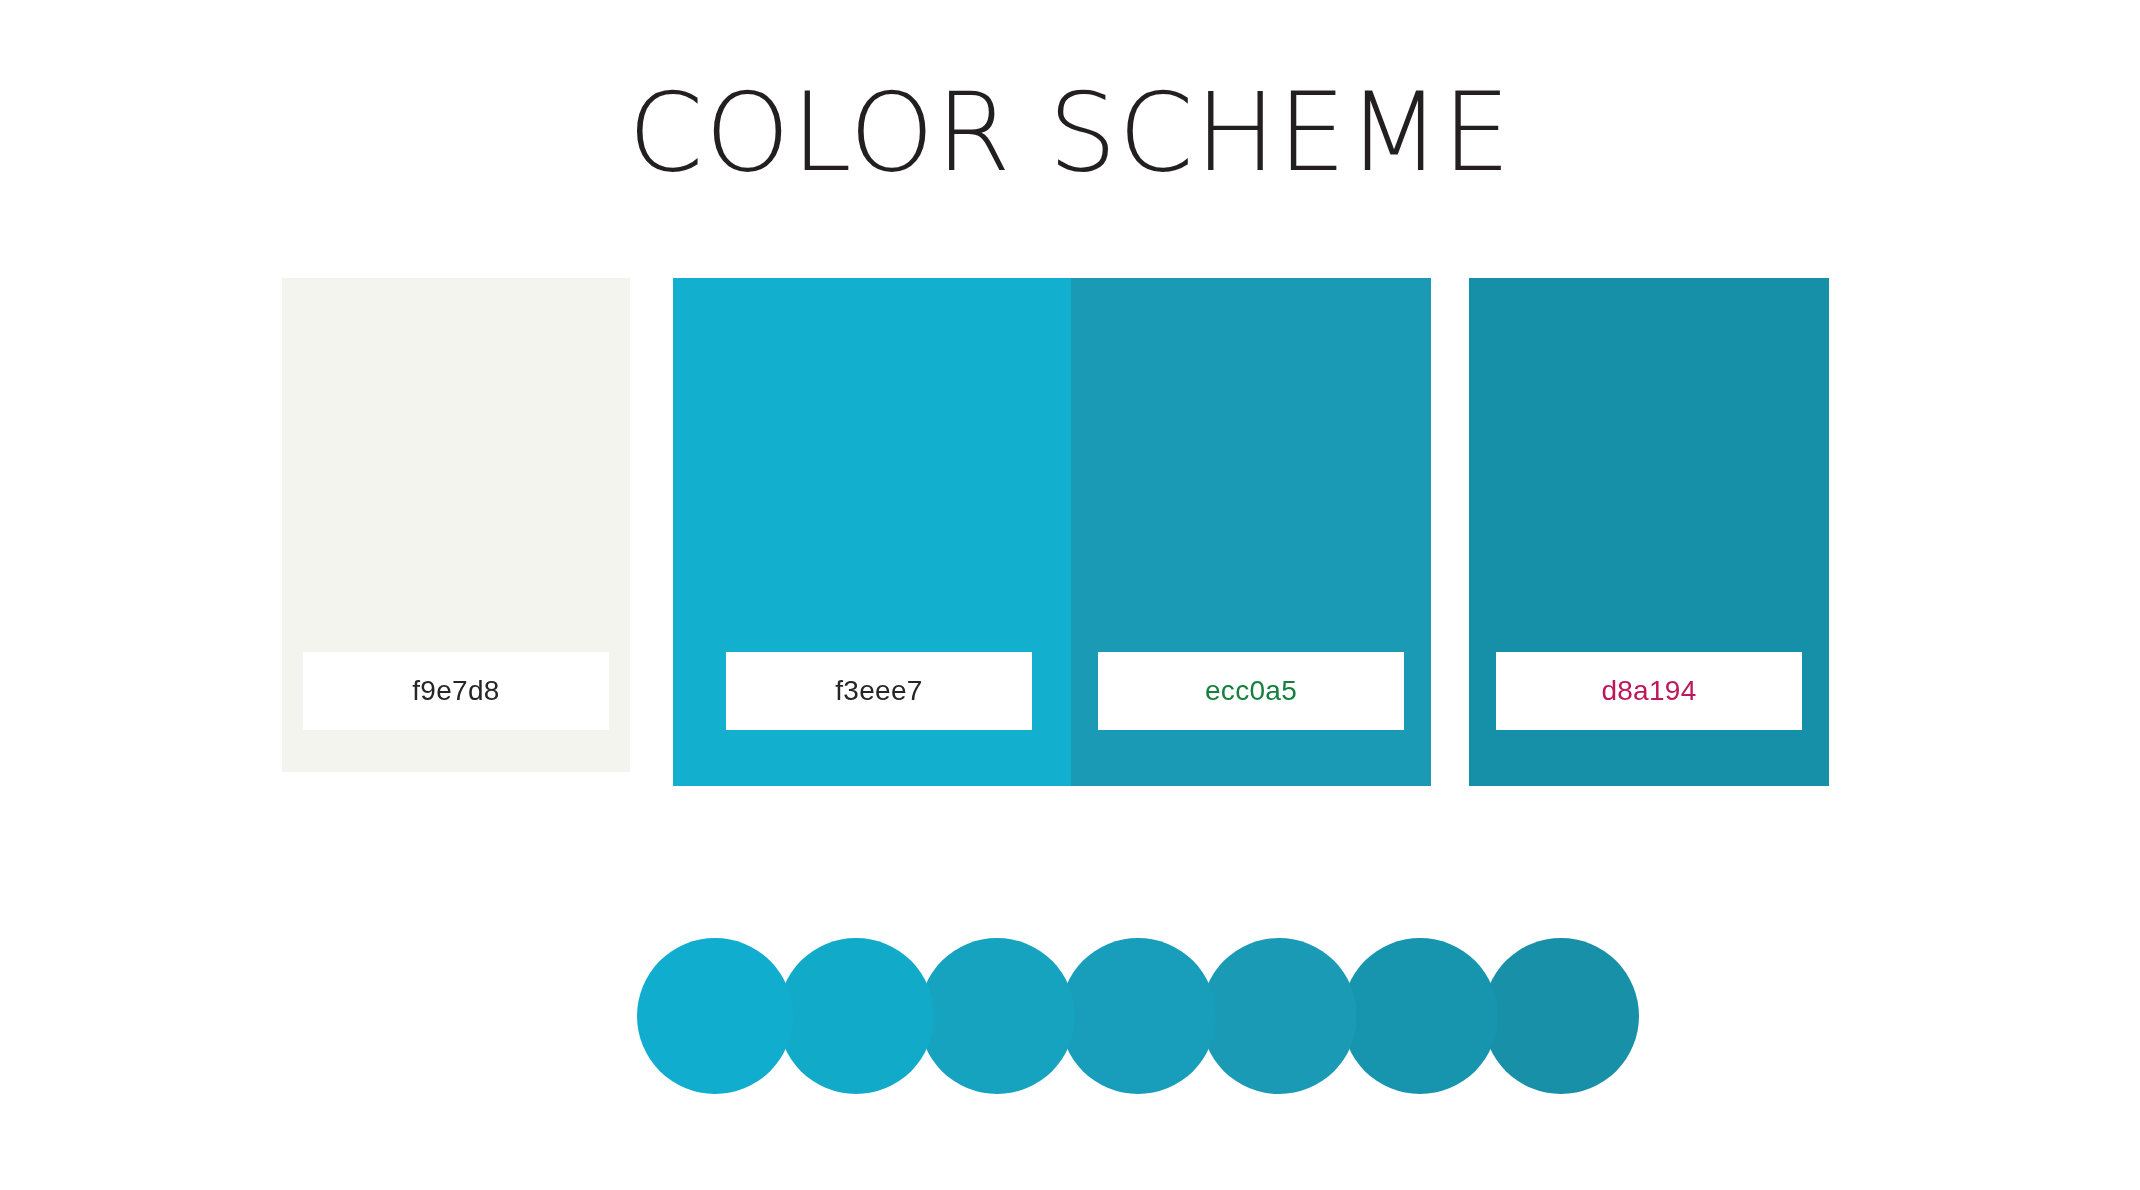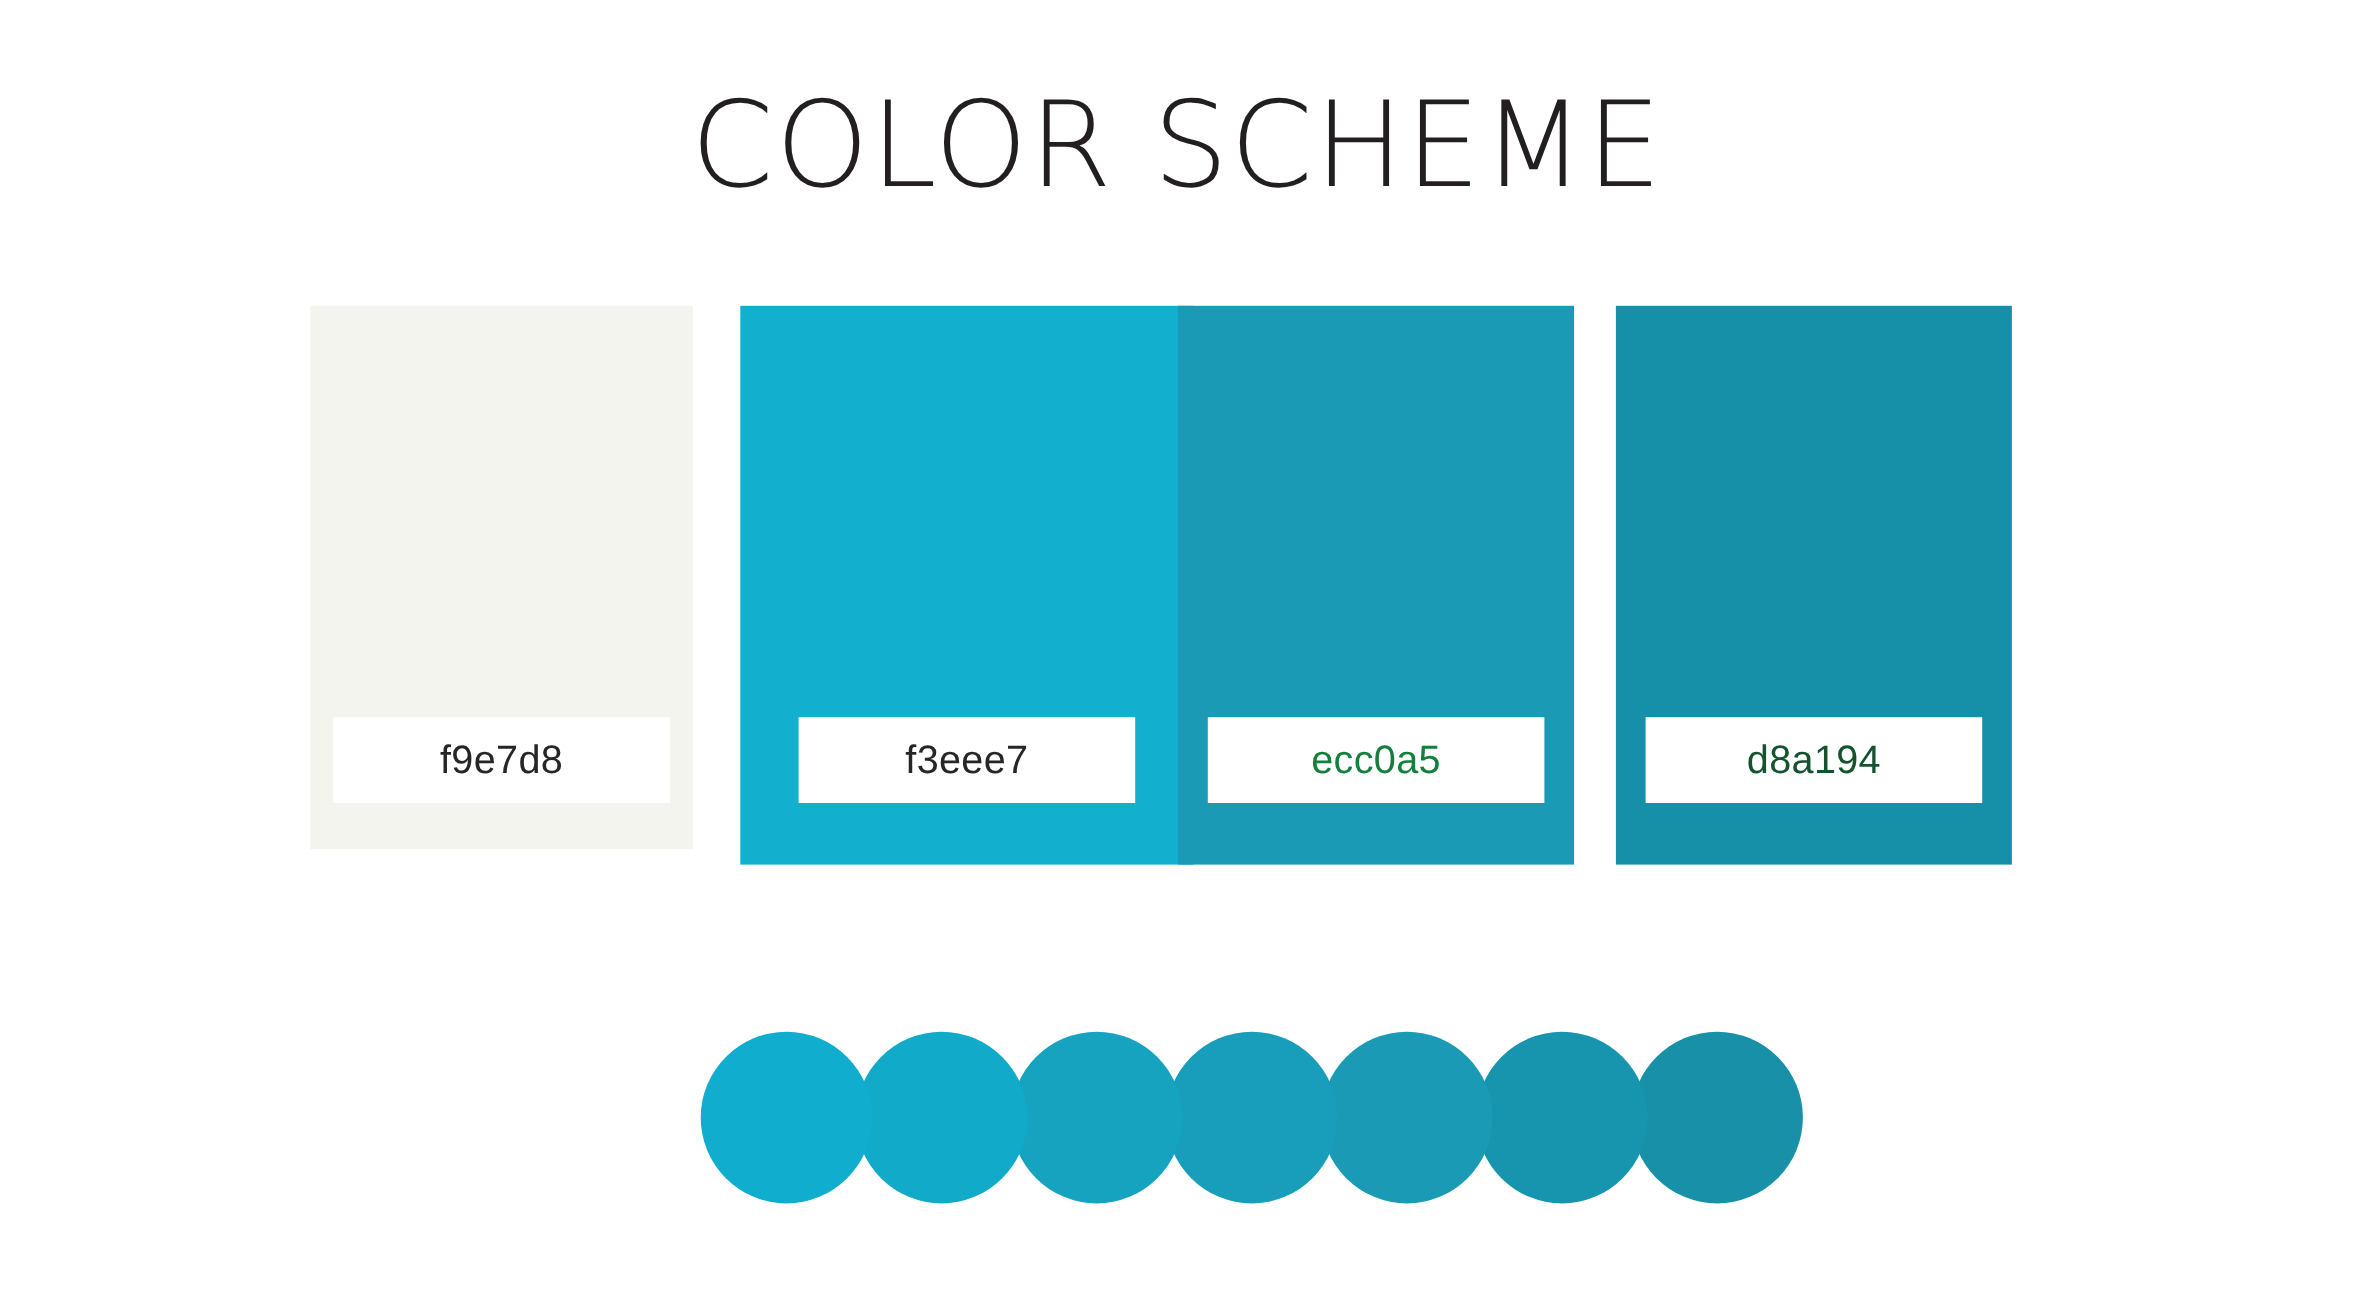--- a/index.html
+++ b/index.html
@@ -55,21 +55,21 @@
     left: 50%;
     transform: translateX(-50%);
     background: #ffffff;
     display: flex;
     align-items: center;
     justify-content: center;
   }
 
   .swatch .label-text {
     font-family: "Liberation Sans", sans-serif;
-    font-size: 36px;
+    font-size: 28px;
     font-weight: 400;
     color: #262626;
     letter-spacing: 0.3px;
     line-height: 1;
   }
 
   
   #swatch-0 { left: 0px;    width: 348px; height: 494px; }
   #swatch-1 { left: 391px;  width: 412px; height: 508px; }
   #swatch-2 { left: 789px;  width: 360px; height: 508px; }
@@ -119,21 +119,21 @@
     </div>
 
     <div class="swatch" id="swatch-2" style="background: rgb(27, 154, 181);">
       <div class="label-box" style="background: rgb(255, 255, 255);">
         <span class="label-text" style="color: #15803d;">ecc0a5</span>
       </div>
     </div>
 
     <div class="swatch" id="swatch-3" style="background: rgb(22, 143, 169);">
       <div class="label-box" style="background: rgb(255, 255, 255);">
-        <span class="label-text" style="color: #14532d;">d8a194</span>
+        <span class="label-text" style="color: #be185d;">d8a194</span>
       </div>
     </div>
 
   </div>
 
   <div id="circle-row">
     <div class="dot" style="background: rgb(17, 173, 206); left: 0px; width: 156px; height: 156px; z-index: 7;"></div>
     <div class="dot" style="background: rgb(18, 170, 201); left: 141px; width: 156px; height: 156px; z-index: 6;"></div>
     <div class="dot" style="background: rgb(22, 163, 192); left: 282px; width: 156px; height: 156px; z-index: 5;"></div>
     <div class="dot" style="background: rgb(24, 157, 186); left: 423px; width: 156px; height: 156px; z-index: 4;"></div>

